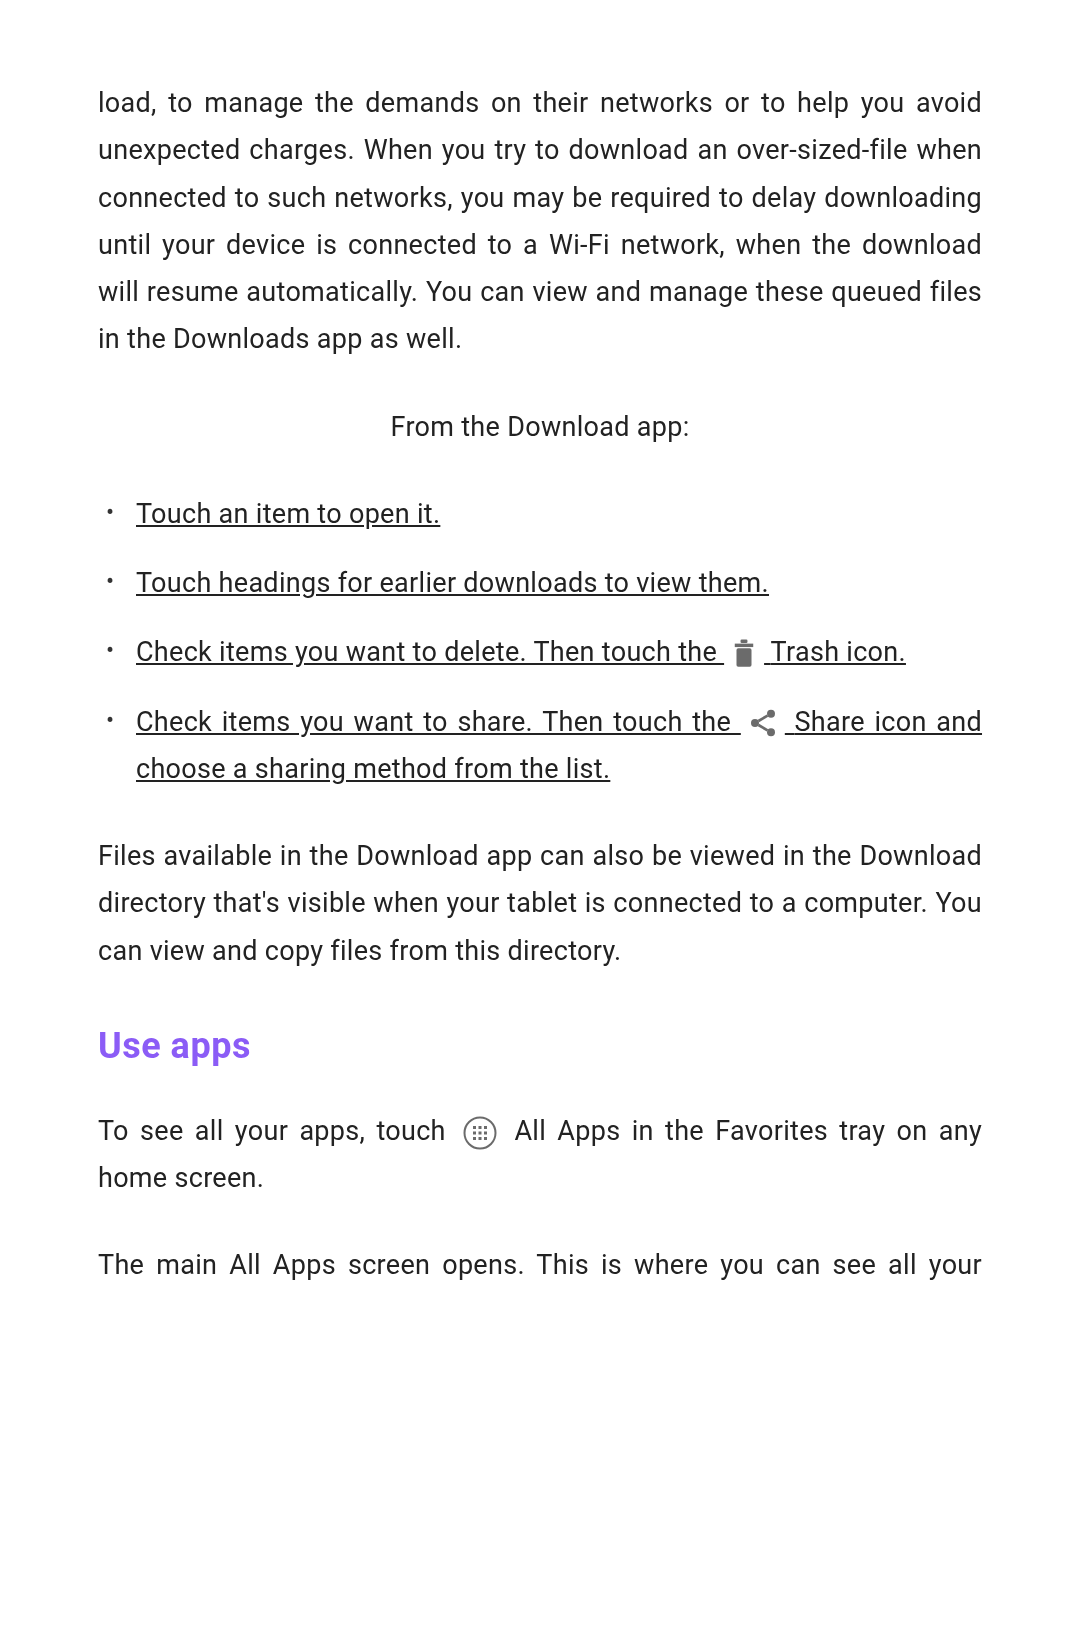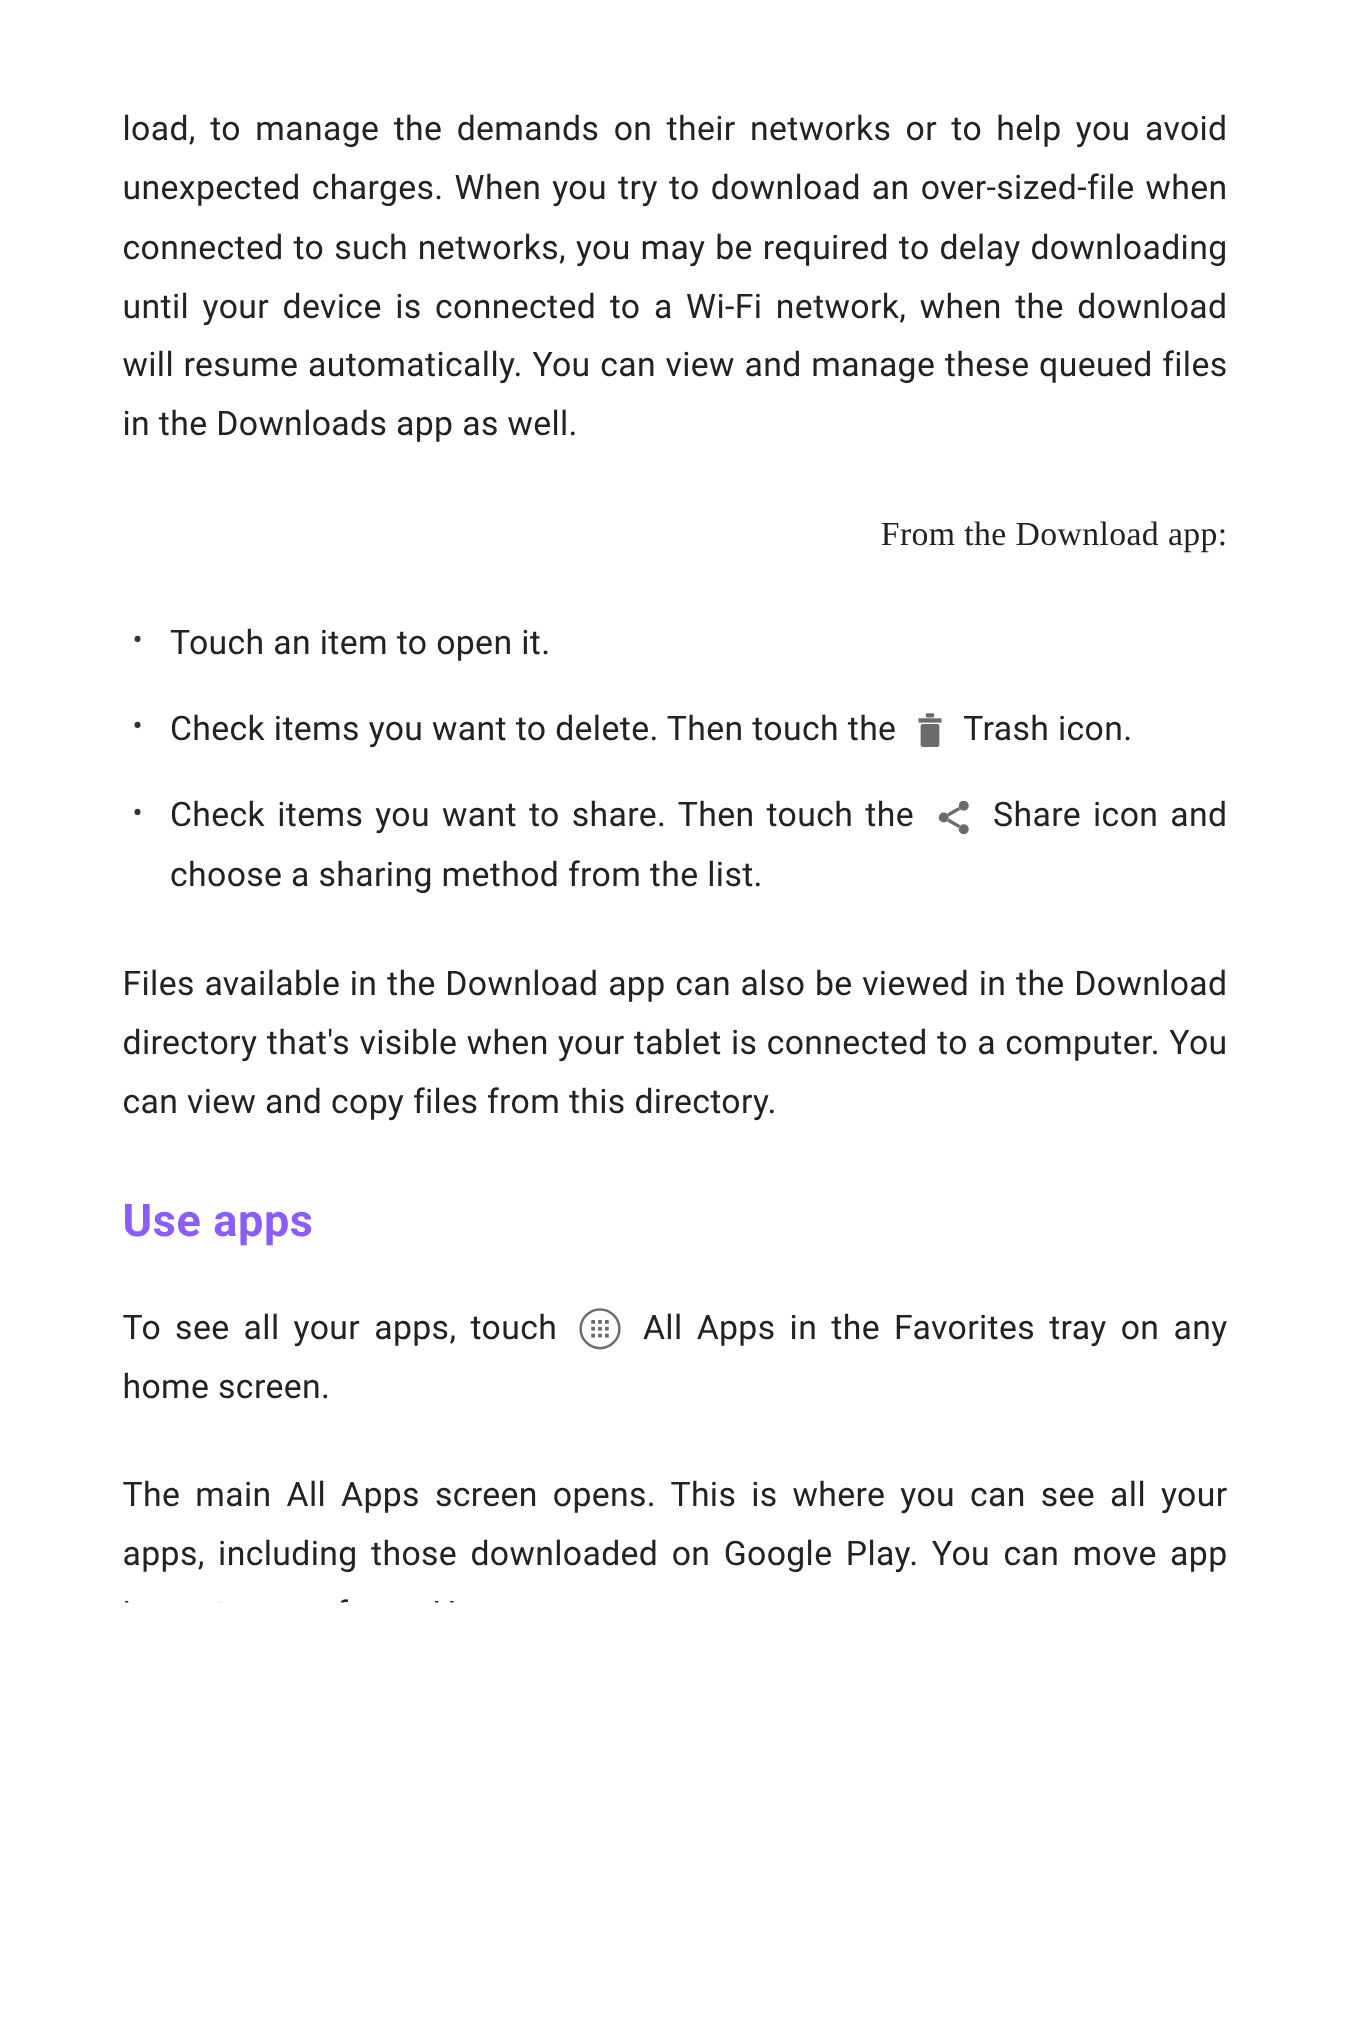--- a/index.html
+++ b/index.html
@@ -25,34 +25,34 @@
     letter-spacing: 0.3px;
     color: #222;
     flex: 1 1 auto;
   }
   .para {
     margin: 0 0 40px 0;
     text-align: justify;
     text-justify: inter-word;
   }
   .para.no-justify {
-    text-align: right;
-    font-family: Liberation Serif, serif;
+    text-align: center;
   }
   ul.bullets {
     list-style: none;
     margin: 0 0 40px 0;
     padding: 0;
   }
   ul.bullets > li {
     position: relative;
     padding-left: 38px;
     margin-bottom: 22px;
     text-align: justify;
     text-justify: inter-word;
+    text-decoration: underline;
   }
   ul.bullets > li::before {
     content: "•";
     position: absolute;
     left: 8px;
     top: 0;
     font-size: 24px;
     color: #333;
   }
   h2.section-head {
@@ -103,20 +103,23 @@
   <div class="content">
 
     <p class="para">load, to manage the demands on their networks or to help you avoid unexpected charges. When you try to download an over-sized-file when connected to such networks, you may be required to delay downloading until your device is connected to a Wi-Fi network, when the download will resume automatically. You can view and manage these queued files in the Downloads app as well.</p>
 
     <p class="para no-justify">From the Download app:</p>
 
     <ul class="bullets">
       <li style="text-align:left;">
         <span>Touch an item to open it.</span>
       </li>
+      <li style="text-align:left;">
+        <span>Touch headings for earlier downloads to view them.</span>
+      </li>
       <li>
         <span>Check items you want to delete. Then touch the </span>
         <span class="inline-icon trash-icon">
           <svg viewBox="0 0 24 26" xmlns="http://www.w3.org/2000/svg">
             <rect x="4" y="4" width="16" height="3" fill="#6b6b6b"></rect>
             <rect x="9" y="0.5" width="6" height="3" rx="1" fill="#6b6b6b"></rect>
             <rect x="5.5" y="8" width="13" height="16" rx="1.5" fill="#6b6b6b"></rect>
           </svg>
         </span>
         <span> Trash icon.</span>

